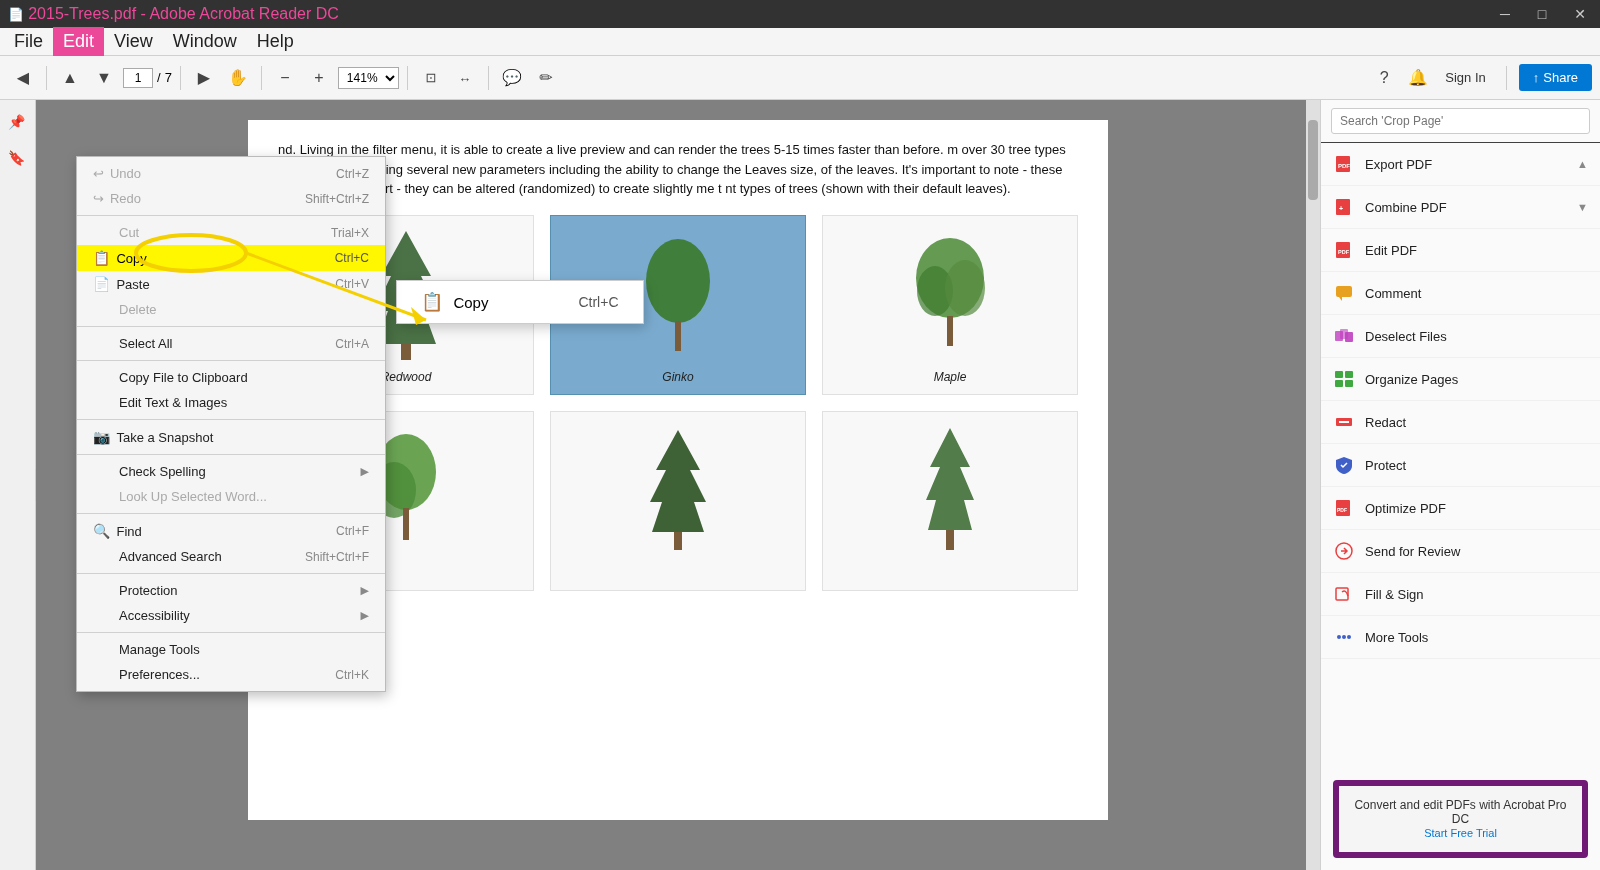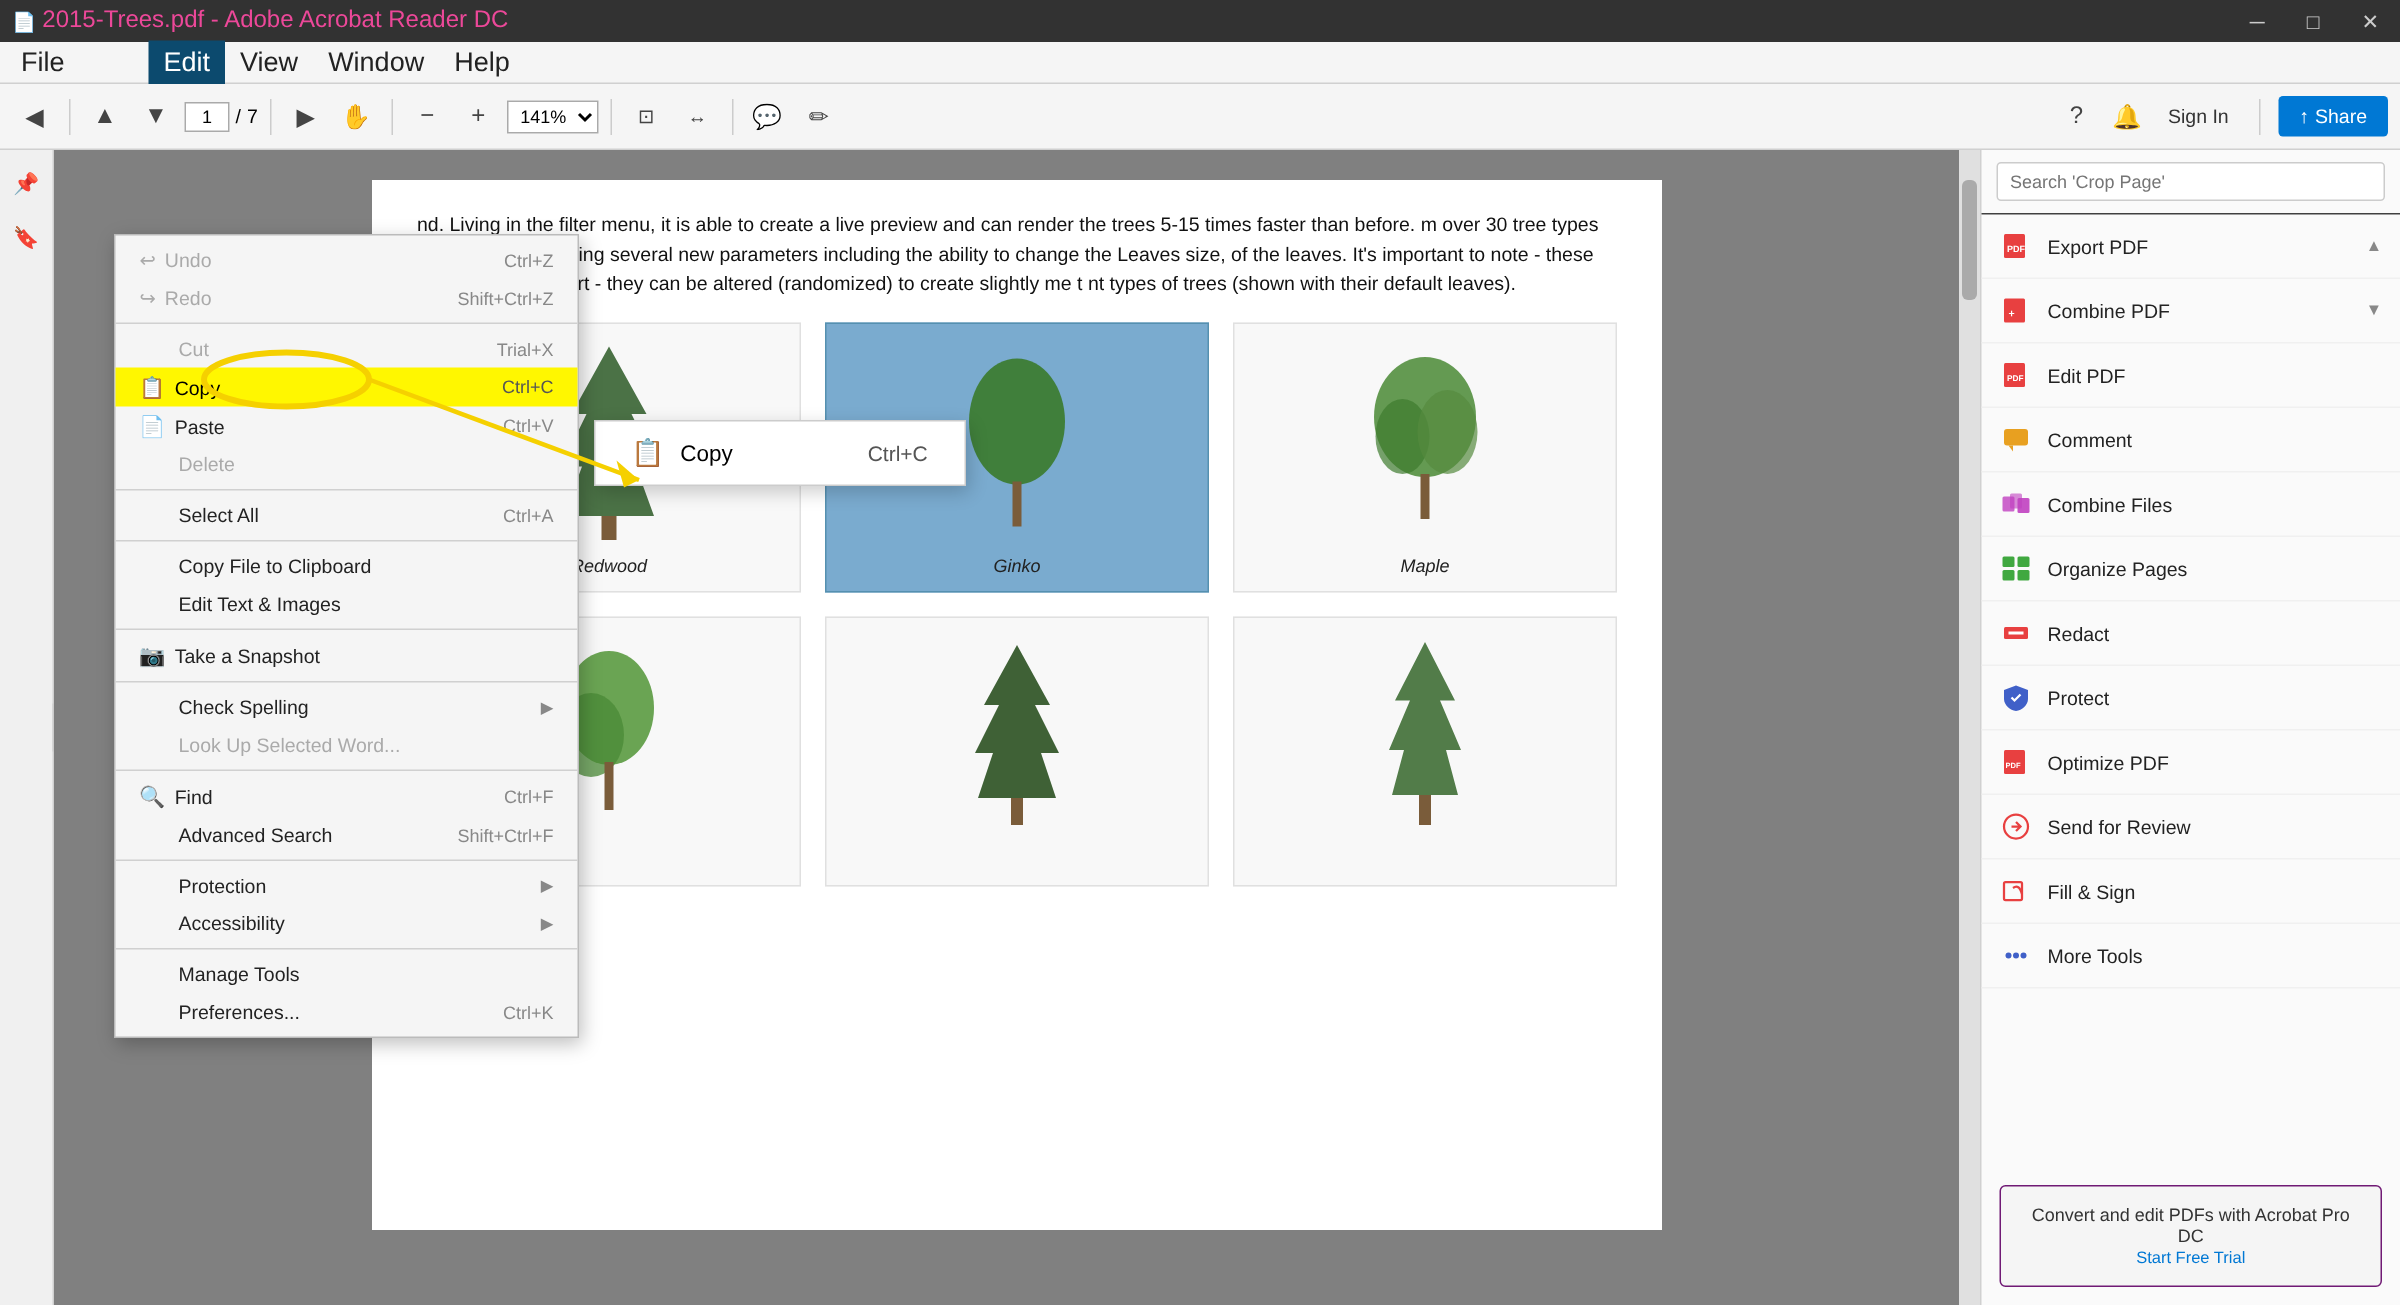--- a/index.html
+++ b/index.html
@@ -26,21 +26,21 @@
       align-items: center;
       padding: 0 4px;
       border-bottom: 1px solid #d0d0d0;
     }
     .menu-item {
       padding: 4px 10px;
       cursor: pointer;
       font-size: 18px;
       color: #222;
     }
-    .menu-item:hover, .menu-item.active { background: #0c4a6e; color: #fff; margin-left: 46px; }
+    .menu-item:hover, .menu-item.active { background: #ec4899; color: #fff; }
 
     
     #toolbar {
       height: 44px;
       background: #f5f5f5;
       display: flex;
       align-items: center;
       padding: 0 8px;
       border-bottom: 1px solid #d0d0d0;
       gap: 4px;
@@ -144,21 +144,21 @@
       gap: 10px;
       cursor: pointer;
       border-bottom: 1px solid #f0f0f0;
     }
     .rp-item-icon { width: 22px; height: 22px; flex-shrink: 0; display: flex; align-items: center; justify-content: center; }
     .rp-item-label { font-size: 13px; color: #222; flex: 1; }
     .rp-arrow { color: #888; font-size: 11px; }
     .convert-box {
       margin: auto 12px 12px;
       background: #f5f5f5;
-      border: 1px solid #701a75;
+      border: 6px solid #701a75;
       padding: 12px;
       border-radius: 4px;
       text-align: center;
       font-size: 12px;
       color: #333;
     }
     .convert-box a { color: #0078d4; text-decoration: none; font-size: 11px; }
 
     
     #edit-menu {
@@ -519,21 +519,21 @@
     </div>
 
     <div class="rp-item">
       <div class="rp-item-icon">
         <svg width="20" height="20" viewBox="0 0 20 20">
           <rect x="1" y="5" width="8" height="10" rx="1" fill="#c040c0" opacity="0.8"></rect>
           <rect x="6" y="3" width="8" height="10" rx="1" fill="#c040c0" opacity="0.6"></rect>
           <rect x="11" y="6" width="8" height="10" rx="1" fill="#c040c0" opacity="0.9"></rect>
         </svg>
       </div>
-      <span class="rp-item-label">Combine Files</span>
+      <span class="rp-item-label">Deselect Files</span>
     </div>
 
     <div class="rp-item">
       <div class="rp-item-icon">
         <svg width="20" height="20" viewBox="0 0 20 20">
           <rect x="1" y="2" width="8" height="7" rx="1" fill="#40a840"></rect>
           <rect x="11" y="2" width="8" height="7" rx="1" fill="#40a840"></rect>
           <rect x="1" y="11" width="8" height="7" rx="1" fill="#40a840"></rect>
           <rect x="11" y="11" width="8" height="7" rx="1" fill="#40a840"></rect>
         </svg>

